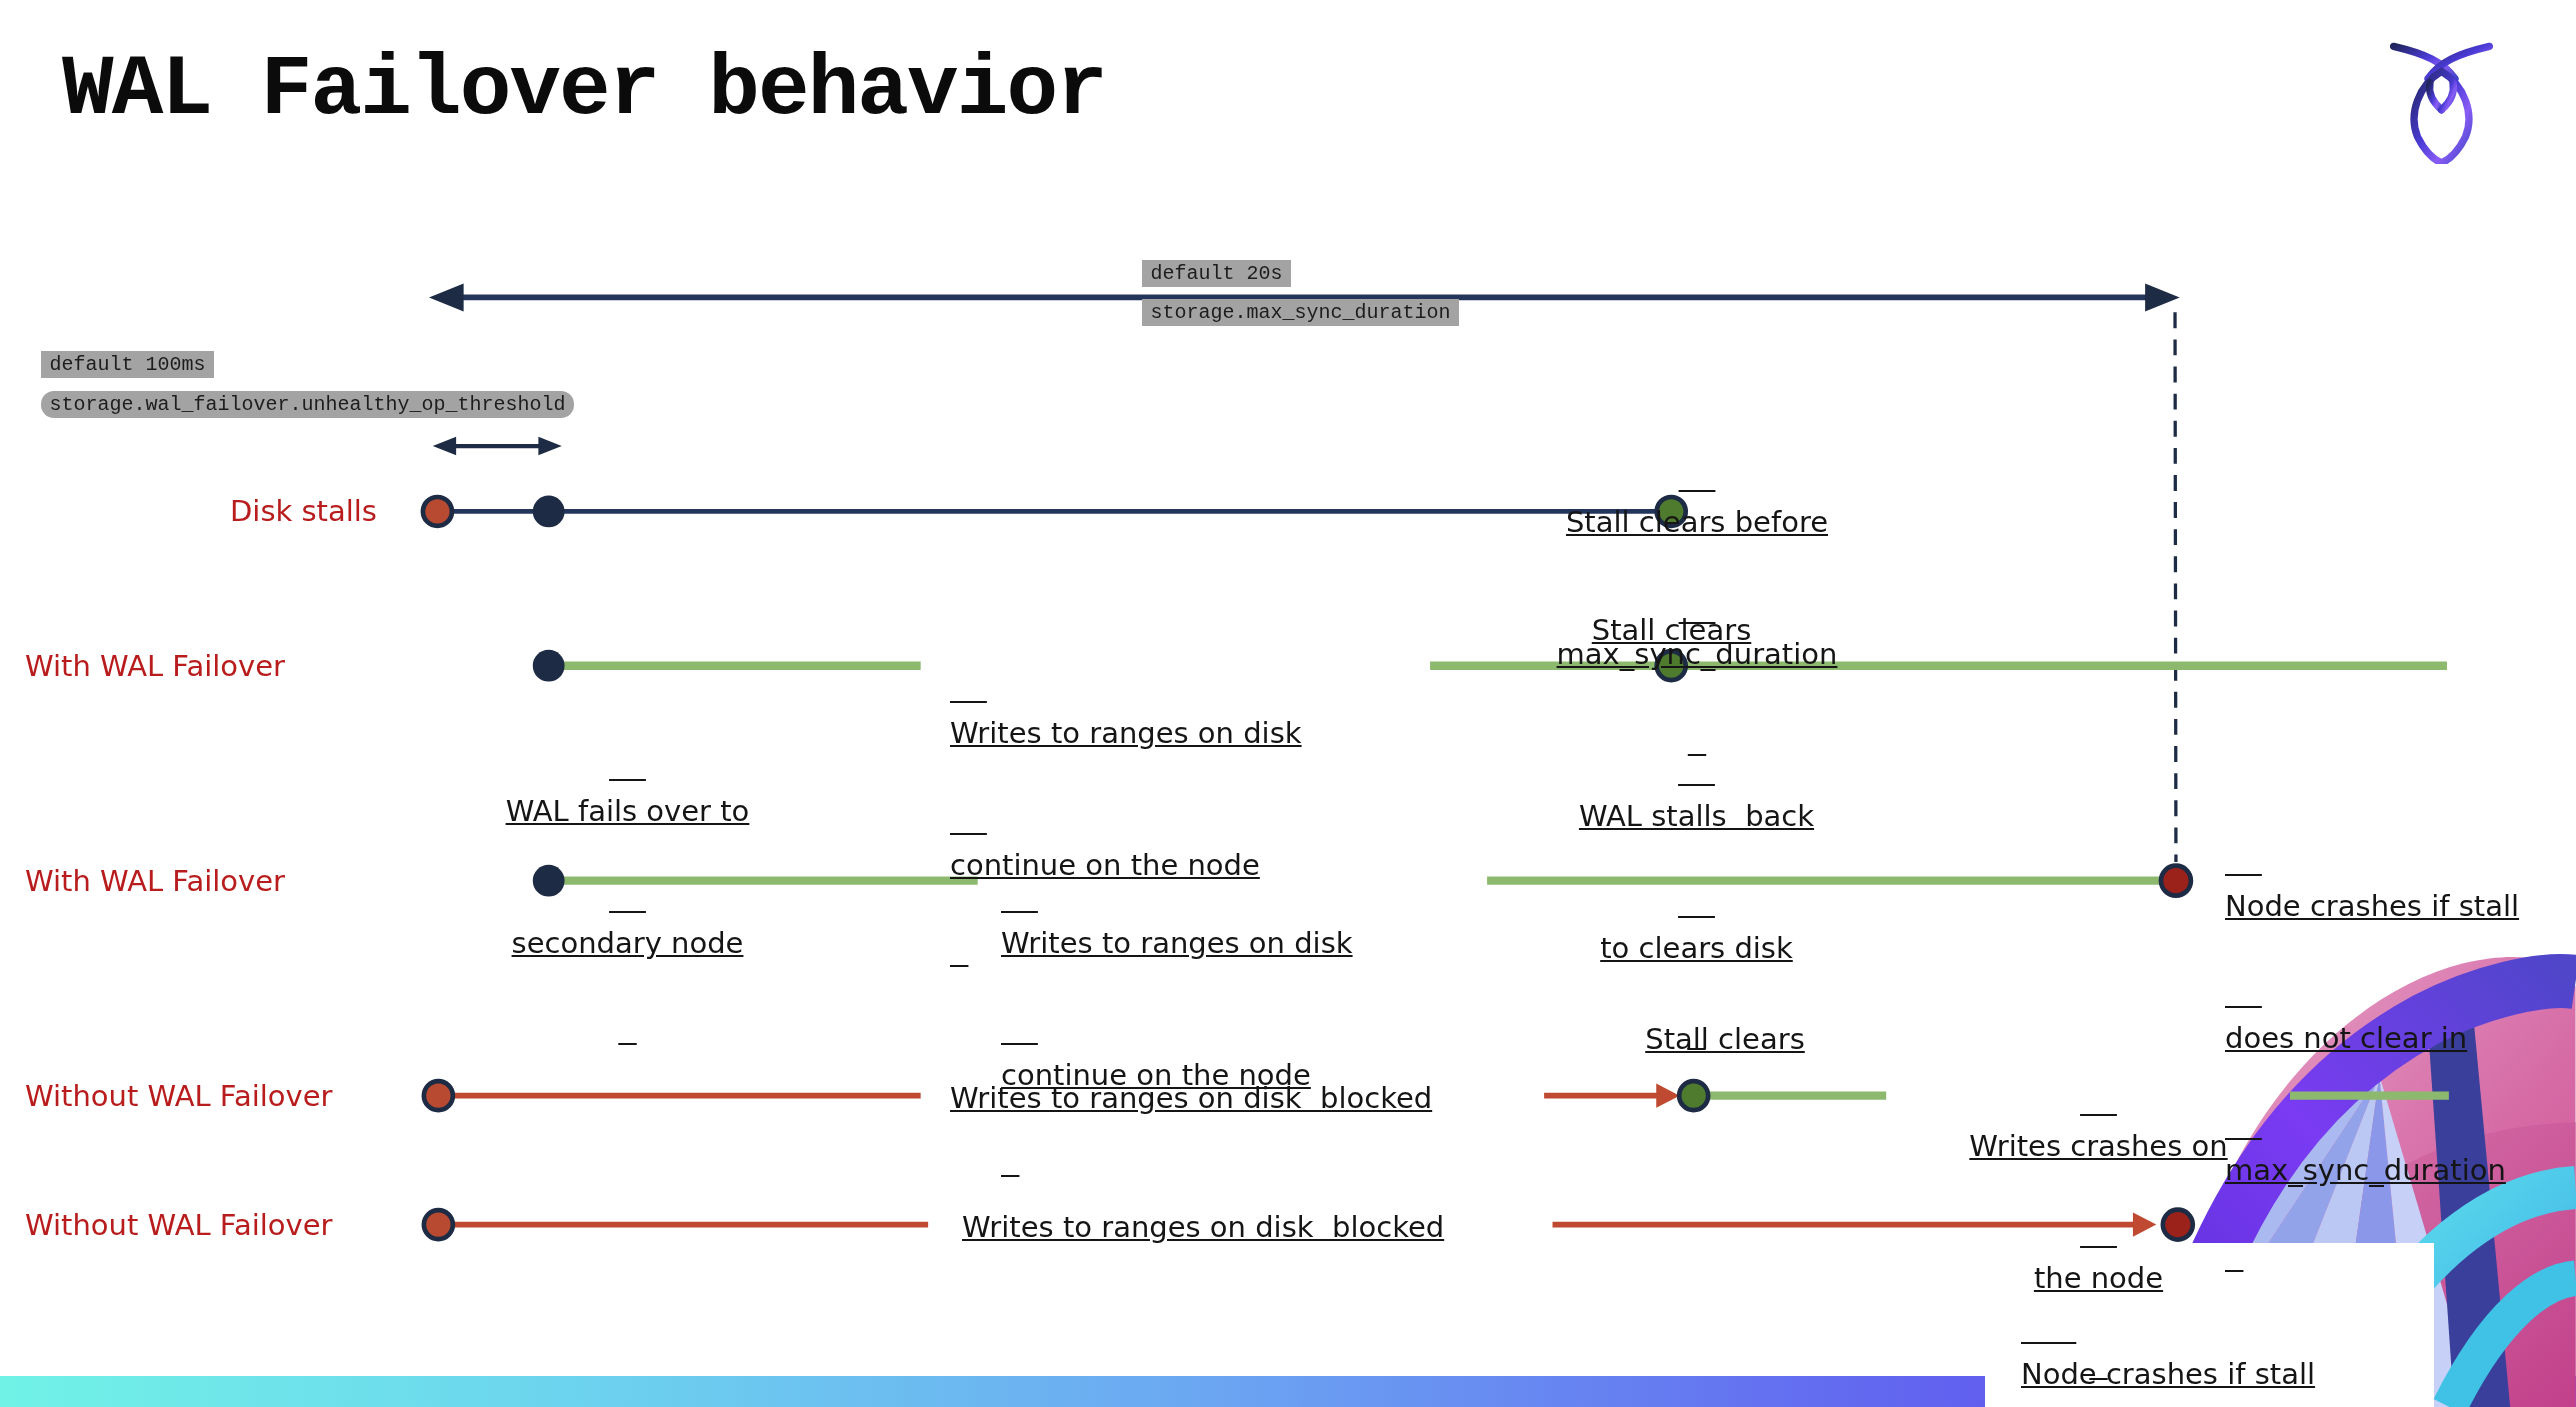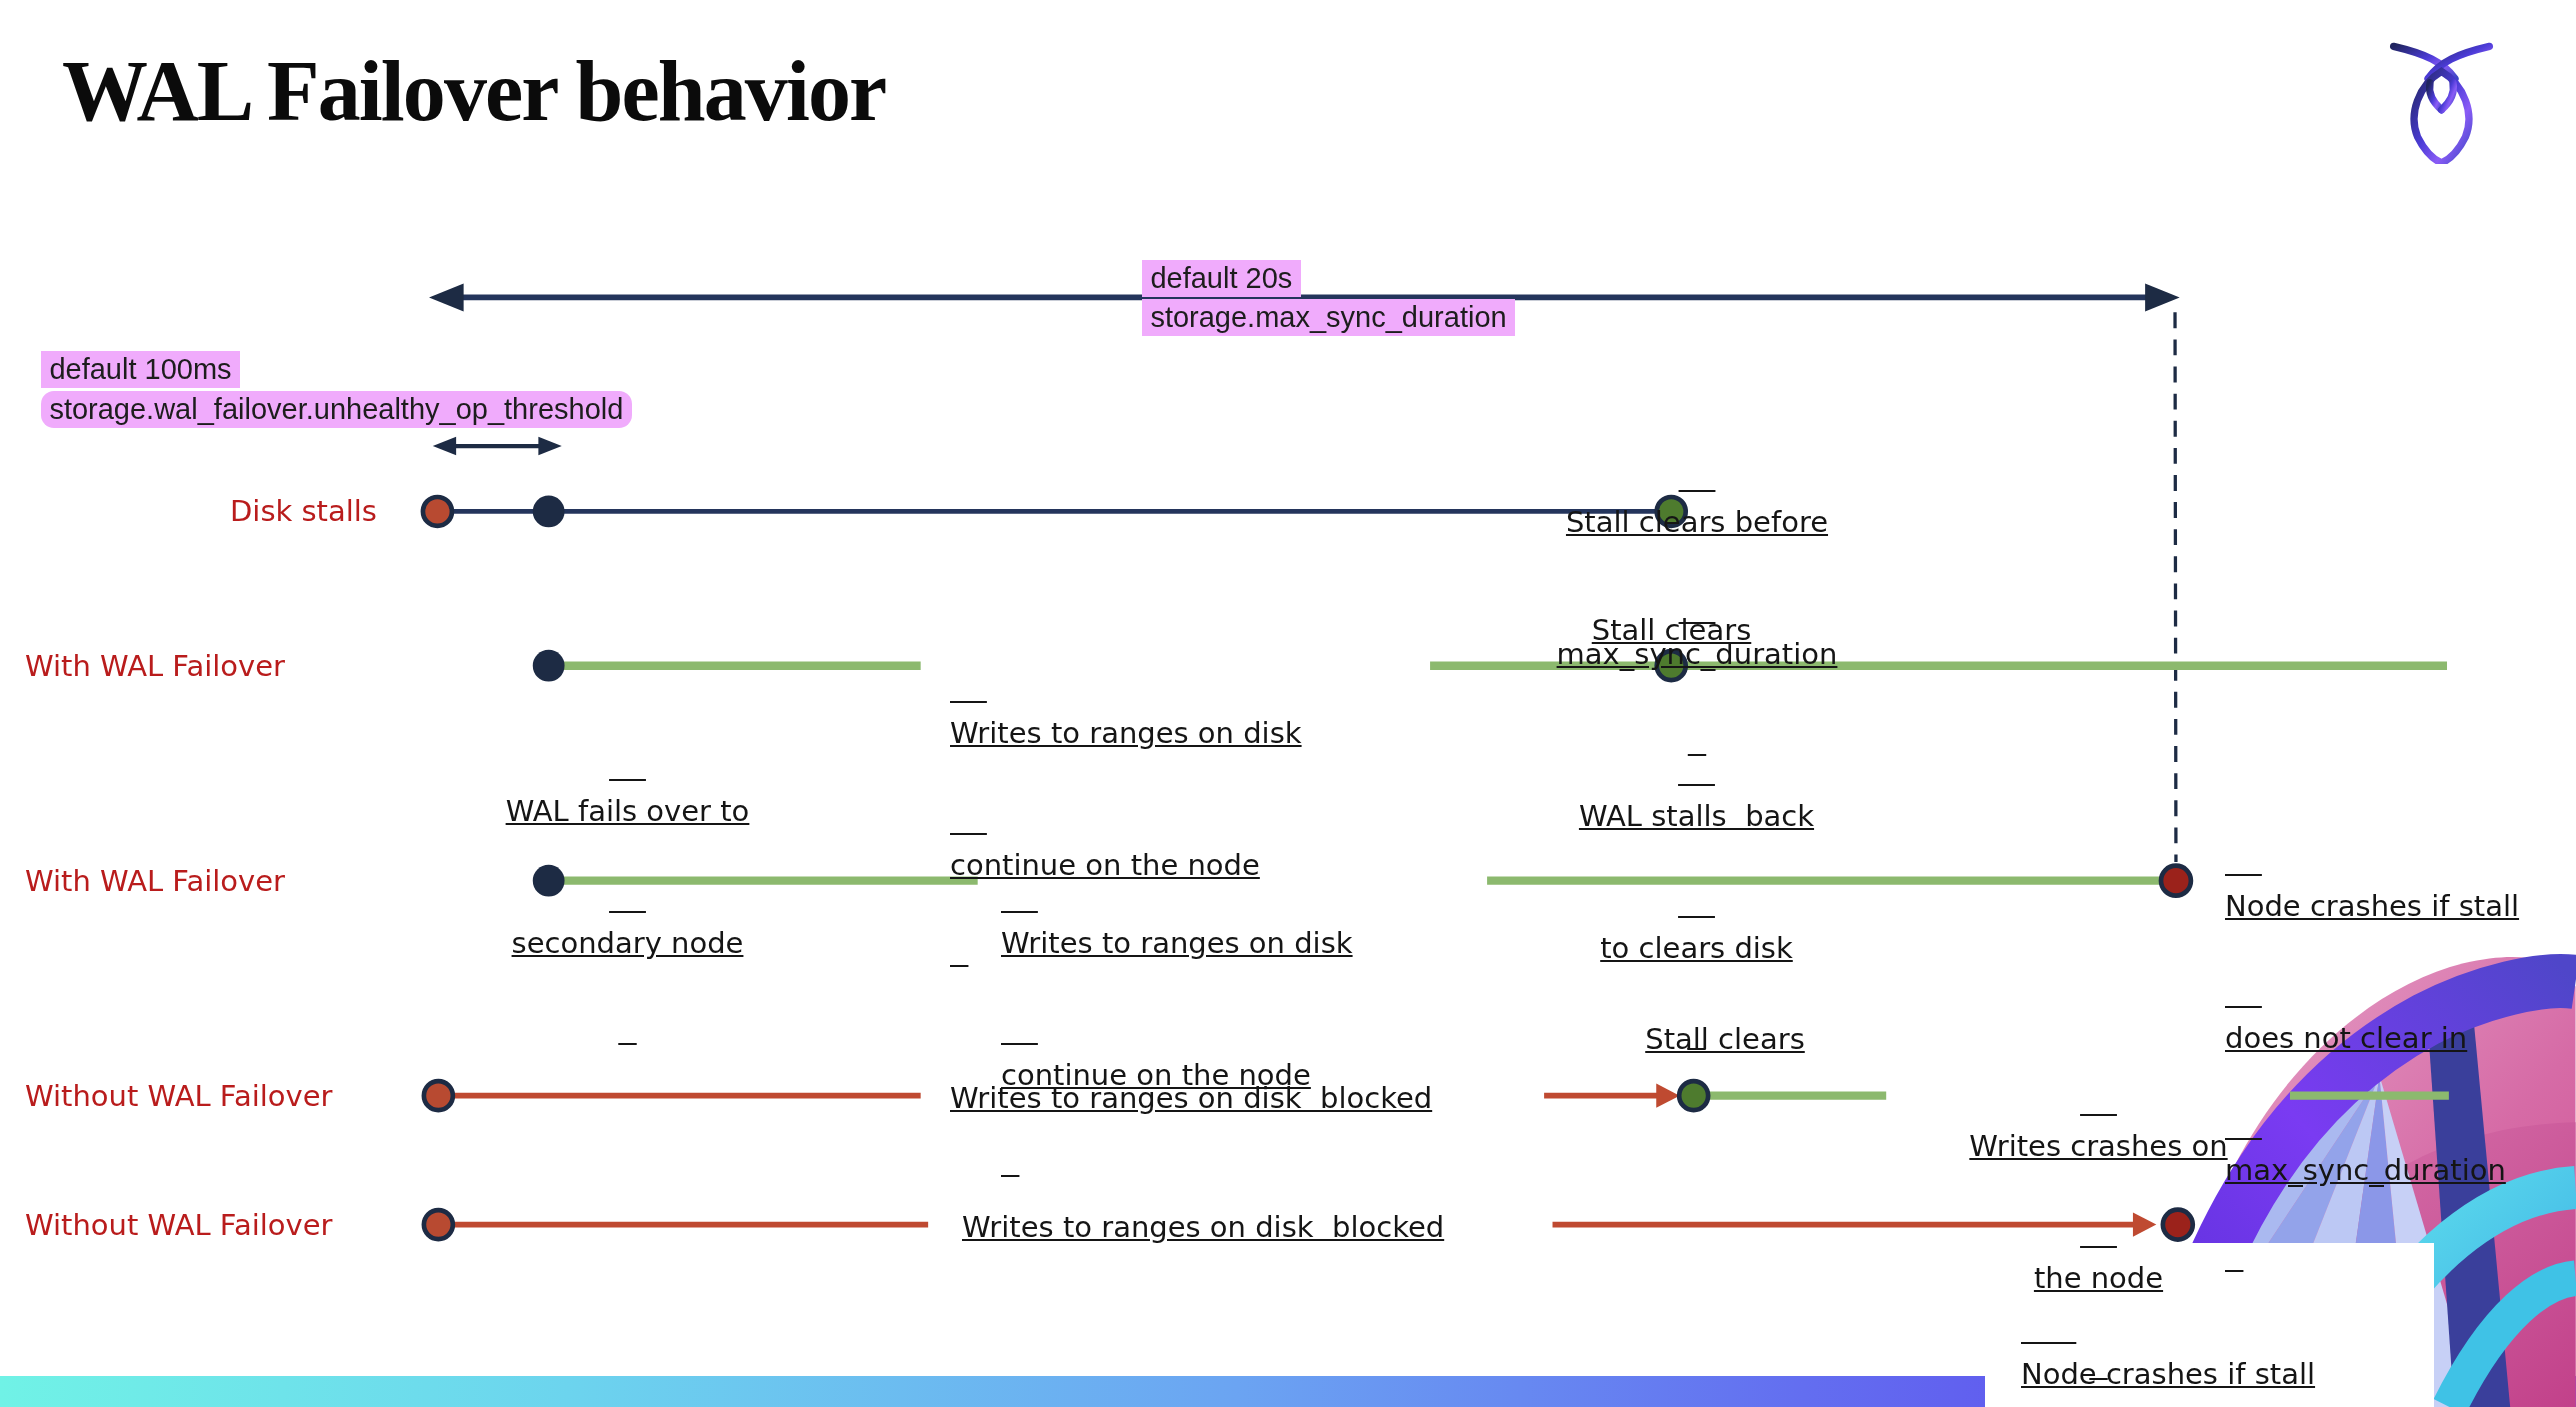--- a/index.html
+++ b/index.html
@@ -3,25 +3,25 @@
 <meta charset="utf-8">
 <style>
   html,body{margin:0;padding:0;background:#ffffff;}
   #slide{
     position:relative;width:2576px;height:1408px;overflow:hidden;background:#ffffff;
     font-family:"DejaVu Sans","Liberation Sans",sans-serif;color:#141414;
   }
   .abs{position:absolute;}
   .title{
     left:62px;top:41px;font-size:86px;font-weight:800;letter-spacing:-1.9px;color:#0b0b0b;
-    font-family:Liberation Serif, serif;
+    font-family:Liberation Mono, monospace;
   }
   .mono{
-    font-family:Liberation Sans, sans-serif;
-    font-size:29px;color:#1d1d1d;background:#f0abfc;padding:1.9px 8.4px;white-space:pre;
+    font-family:Liberation Mono, monospace;
+    font-size:20px;color:#1d1d1d;background:#a3a3a3;padding:1.9px 8.4px;white-space:pre;
   }
   .note{font-size:29px;line-height:44px;color:#151515;white-space:pre;text-decoration:underline;}
   .center{text-align:center;}
   .rowlabel{font-size:29px;color:#b91c1c;white-space:pre;}
   .whitebox{
     left:1985px;top:1243px;width:449px;height:165px;background:#ffffff;
   }
   .whitebox .note{position:absolute;left:36px;top:20.6px;}
   .bottombar{
     left:0;top:1376px;width:2576px;height:32px;

